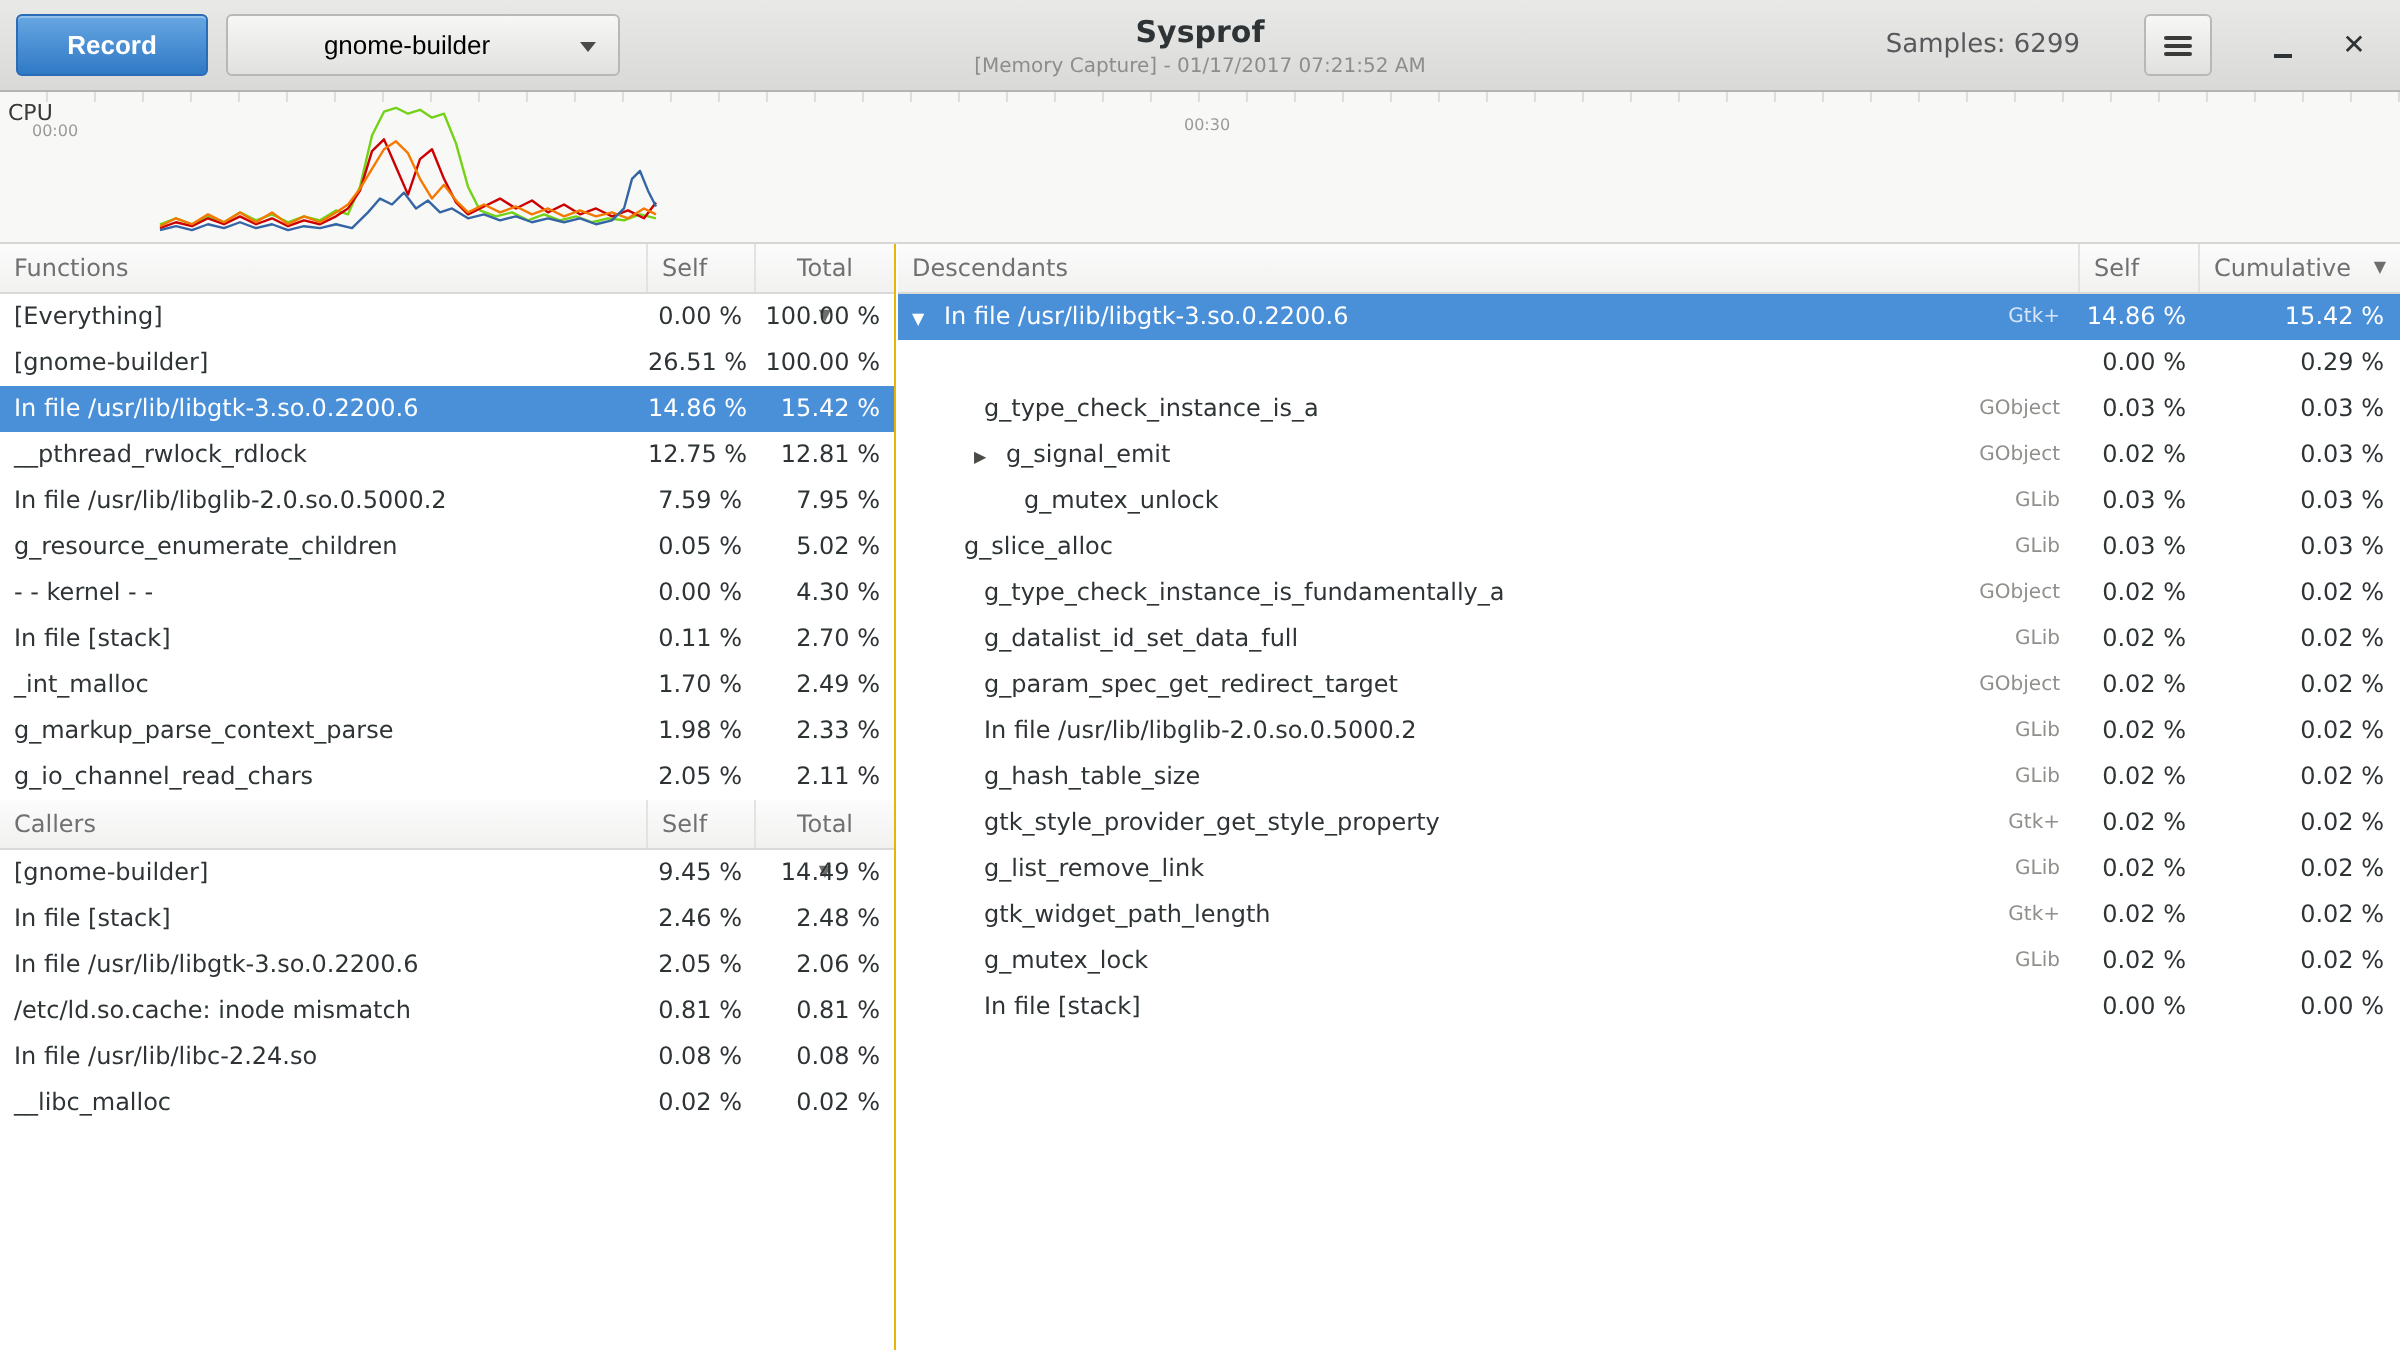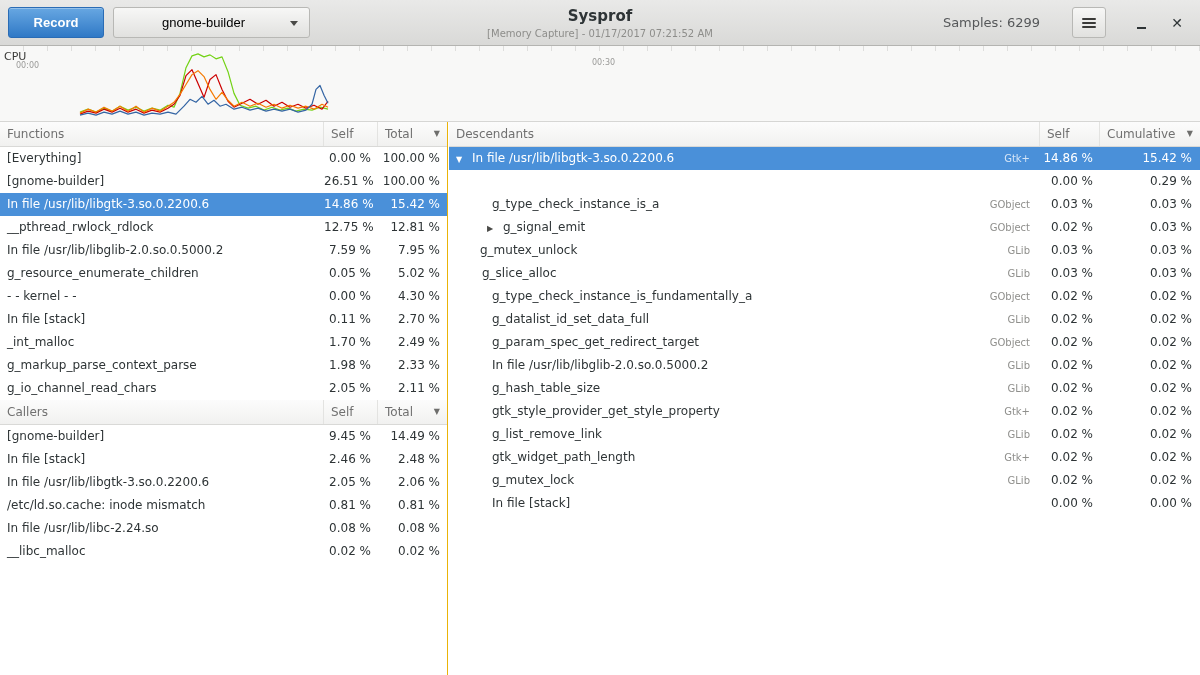--- a/index.html
+++ b/index.html
@@ -74,21 +74,21 @@
 
   .thead {
     display:flex; height:25px; font-size:12px; color:#707070;
     background:linear-gradient(#fcfcfc,#f1f1f0);
     border-bottom:1px solid #d9d9d7;
   }
   .th { line-height:24px; padding:0 7px; border-right:1px solid #e3e3e1; white-space:nowrap; }
   .th:last-child { border-right:none; }
   .th.grow { flex:1; }
   .th.w-self { width:54px; }
-  .th.w-total { width:69px; display:flex; align-items:center; justify-content:space-between; }
+  .th.w-total { width:69px; display:flex; align-items:center; justify-content:flex-start;flex-direction:column; }
   .th.w-selfR { width:60px; }
   .th.w-cum { width:100px; display:flex; align-items:center; justify-content:space-between; }
   .sort-arrow { font-size:8px; color:#6e6e6c; line-height:24px; }
 
   .trow { display:flex; height:23px; line-height:23px;justify-content:space-between; }
   .trow.selected { background:#4a90d9; color:#ffffff; }
   .td { white-space:nowrap; overflow:hidden; }
   .td.name { flex:1; padding:0 7px; }
   .td.num { text-align:right; }
   .left .td.self { width:54px; padding-right:7px; }
@@ -279,21 +279,21 @@
         <div class="td num self">0.03 %</div>
         <div class="td num cum">0.03 %</div>
       </div>
       <div class="trow">
         <div class="td name" style="padding-left: 38px;"><span class="expander">▶</span><span>g_signal_emit</span></div>
         <div class="td lib">GObject</div>
         <div class="td num self">0.02 %</div>
         <div class="td num cum">0.03 %</div>
       </div>
       <div class="trow">
-        <div class="td name" style="padding-left: 15px;"><span class="expander"></span><span>g_mutex_unlock</span></div>
+        <div class="td name" style="padding-left: 15px; margin-left: 32px;"><span class="expander"></span><span>g_mutex_unlock</span></div>
         <div class="td lib">GLib</div>
         <div class="td num self">0.03 %</div>
         <div class="td num cum">0.03 %</div>
       </div>
       <div class="trow">
         <div class="td name" style="padding-left: 17px;"><span class="expander"></span><span>g_slice_alloc</span></div>
         <div class="td lib">GLib</div>
         <div class="td num self">0.03 %</div>
         <div class="td num cum">0.03 %</div>
       </div>

